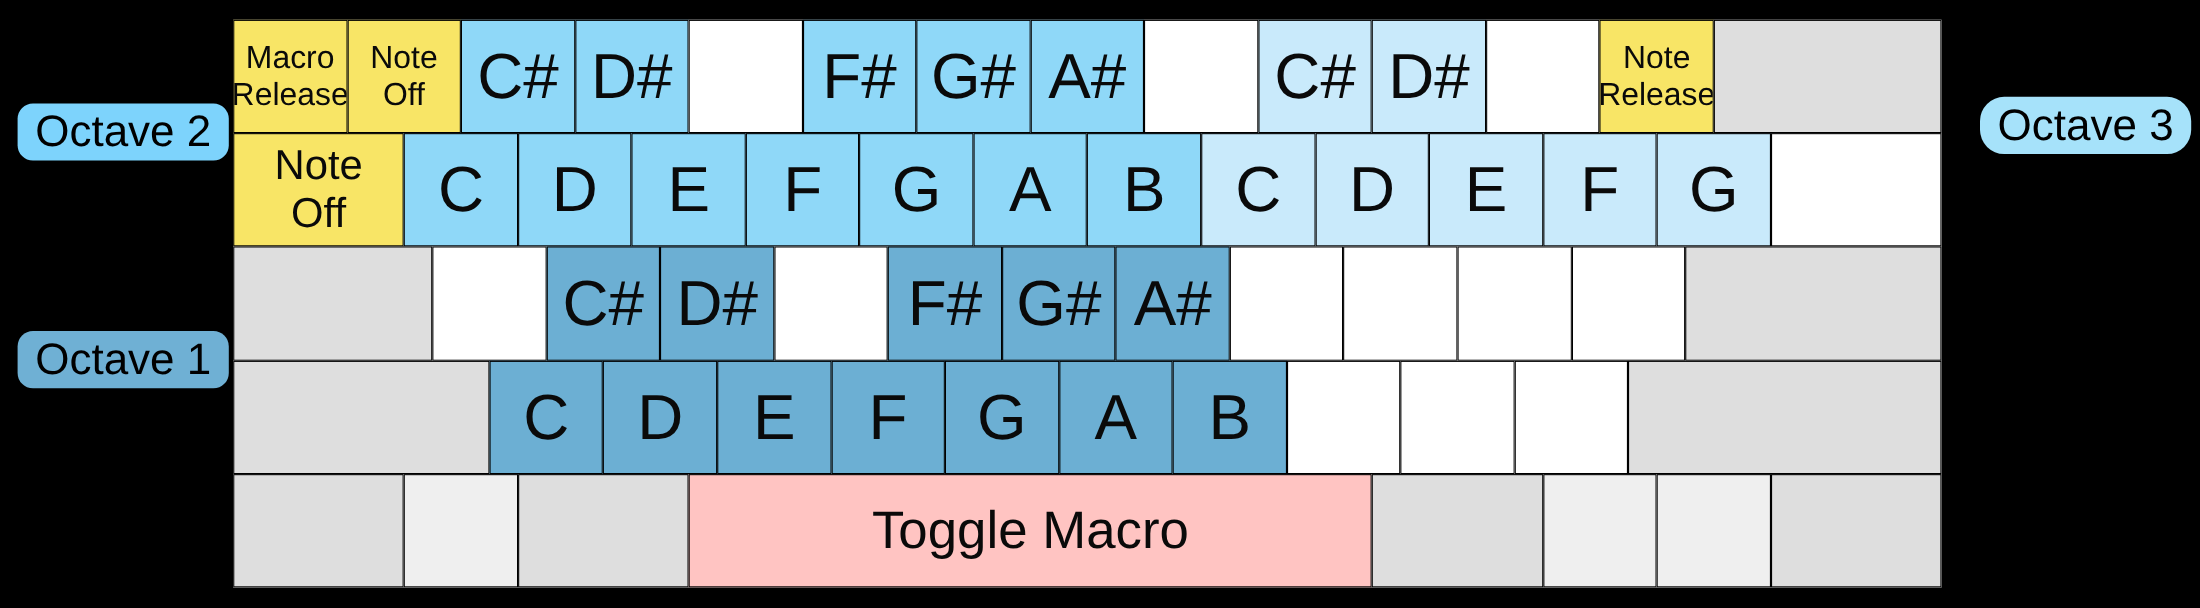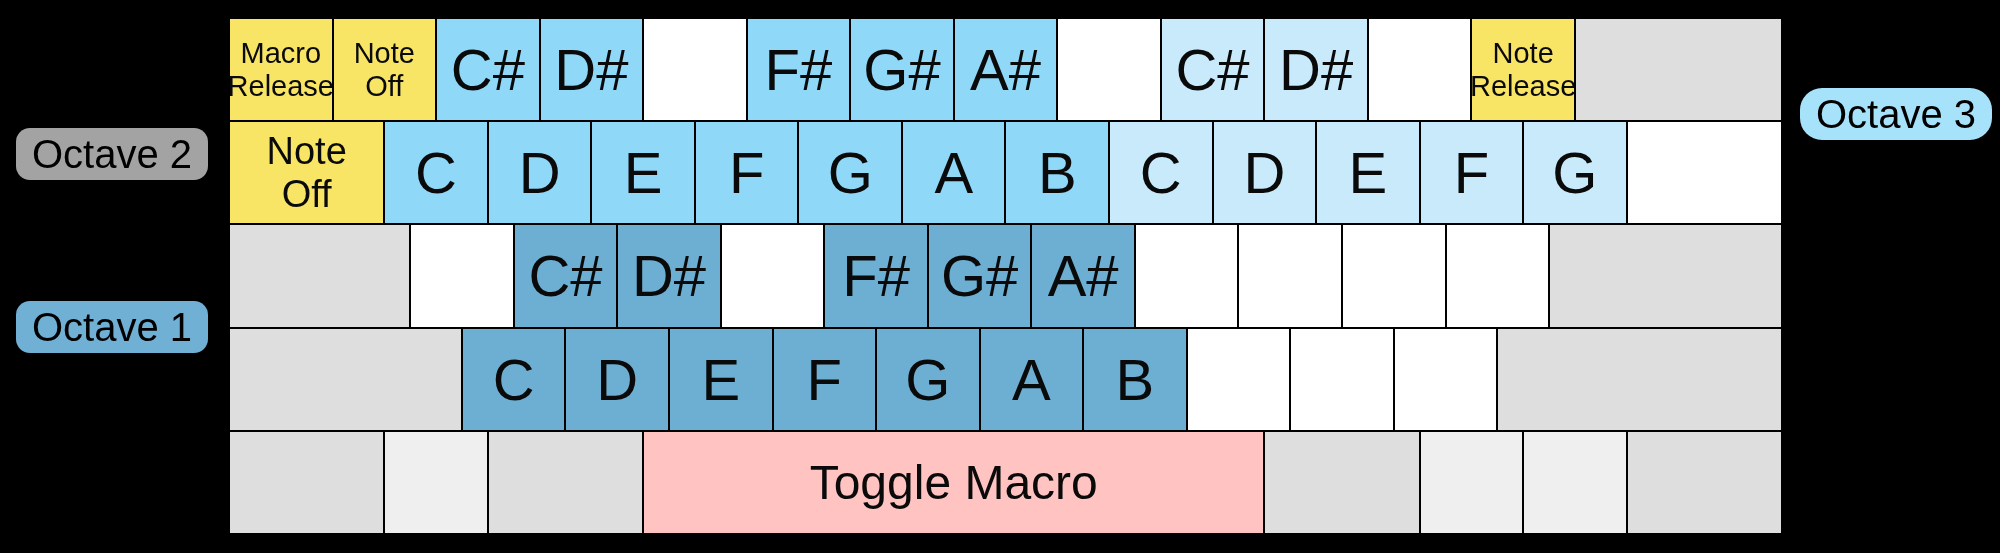--- a/index.html
+++ b/index.html
@@ -12,21 +12,21 @@
     font-family: "Liberation Sans", sans-serif;
   }
   .stage {
     position: relative;
     width: 2000px;
     height: 553px;
     background: #000000;
   }
   .keyboard {
     position: absolute;
-    left: 229px;
+    left: 212px;
     top: 18px;
     width: 1553px;
     height: 516px;
     display: grid;
     grid-template-columns: repeat(60, 1fr);
     grid-template-rows: repeat(5, 1fr);
     box-shadow: 0 0 0 2px #000;
     background: #ffffff;
   }
   .key {
@@ -55,21 +55,21 @@
     white-space: nowrap;
   }
   #octave2 { left: 16px;   top: 94px;  }
   #octave1 { left: 16px;   top: 301px; }
   #octave3 { left: 1800px; top: 88px; border-radius: 22px;  }
 </style>
 </head>
 <body>
 
 <div class="stage">
-  <div class="pill" id="octave2" style="background: #a3a3a3; margin-top: 34px;">Octave 2</div>
+  <div class="pill" id="octave2" style="background: #7dd3fc;">Octave 2</div>
   <div class="pill" id="octave1" style="background: rgb(111, 176, 212);">Octave 1</div>
   <div class="pill" id="octave3" style="background: rgb(166, 226, 250);">Octave 3</div>
   <div class="keyboard" id="keyboard">
       <div class="key size-small" style="grid-column: span 4; background: rgb(248, 229, 102);">Macro
 Release</div>
       <div class="key size-small" style="grid-column: span 4; background: rgb(248, 229, 102);">Note
 Off</div>
       <div class="key size-note" style="grid-column: span 4; background: rgb(143, 216, 248);">C#</div>
       <div class="key size-note" style="grid-column: span 4; background: rgb(143, 216, 248);">D#</div>
       <div class="key" style="grid-column: span 4; background: rgb(255, 255, 255);"></div>

